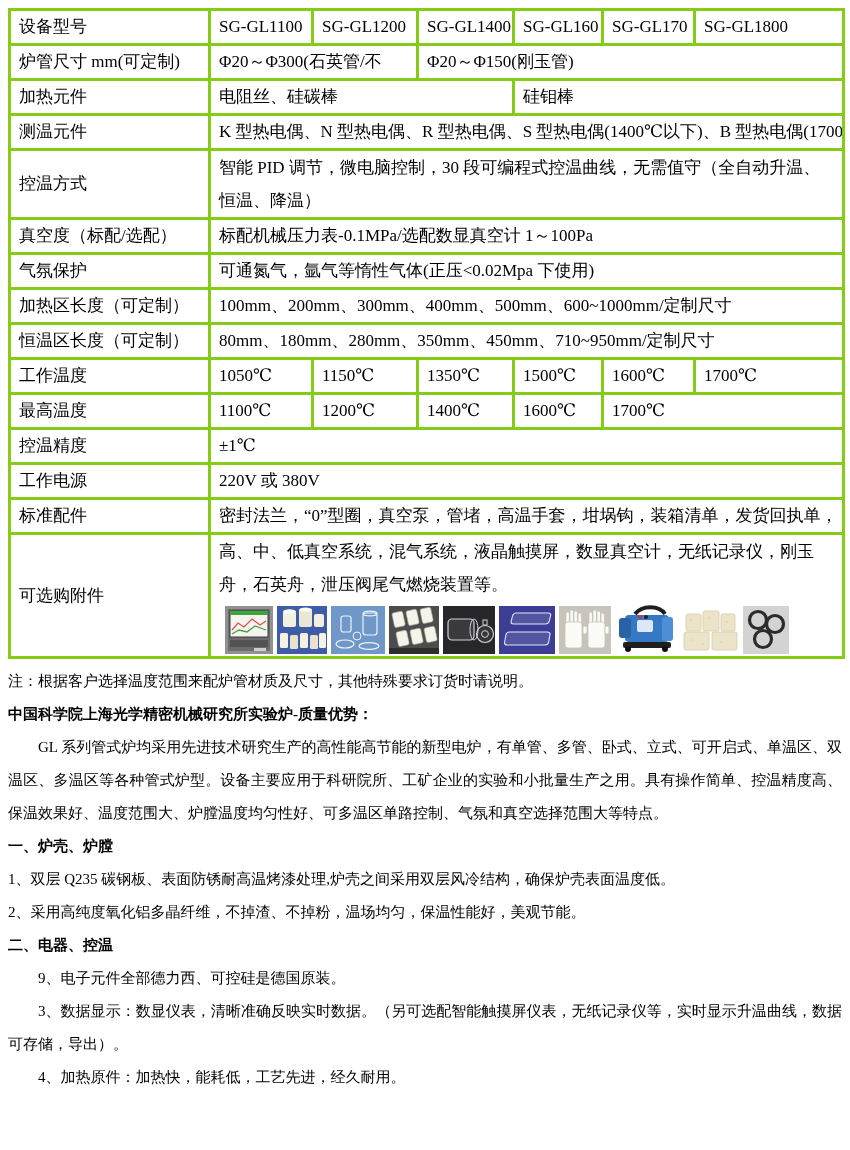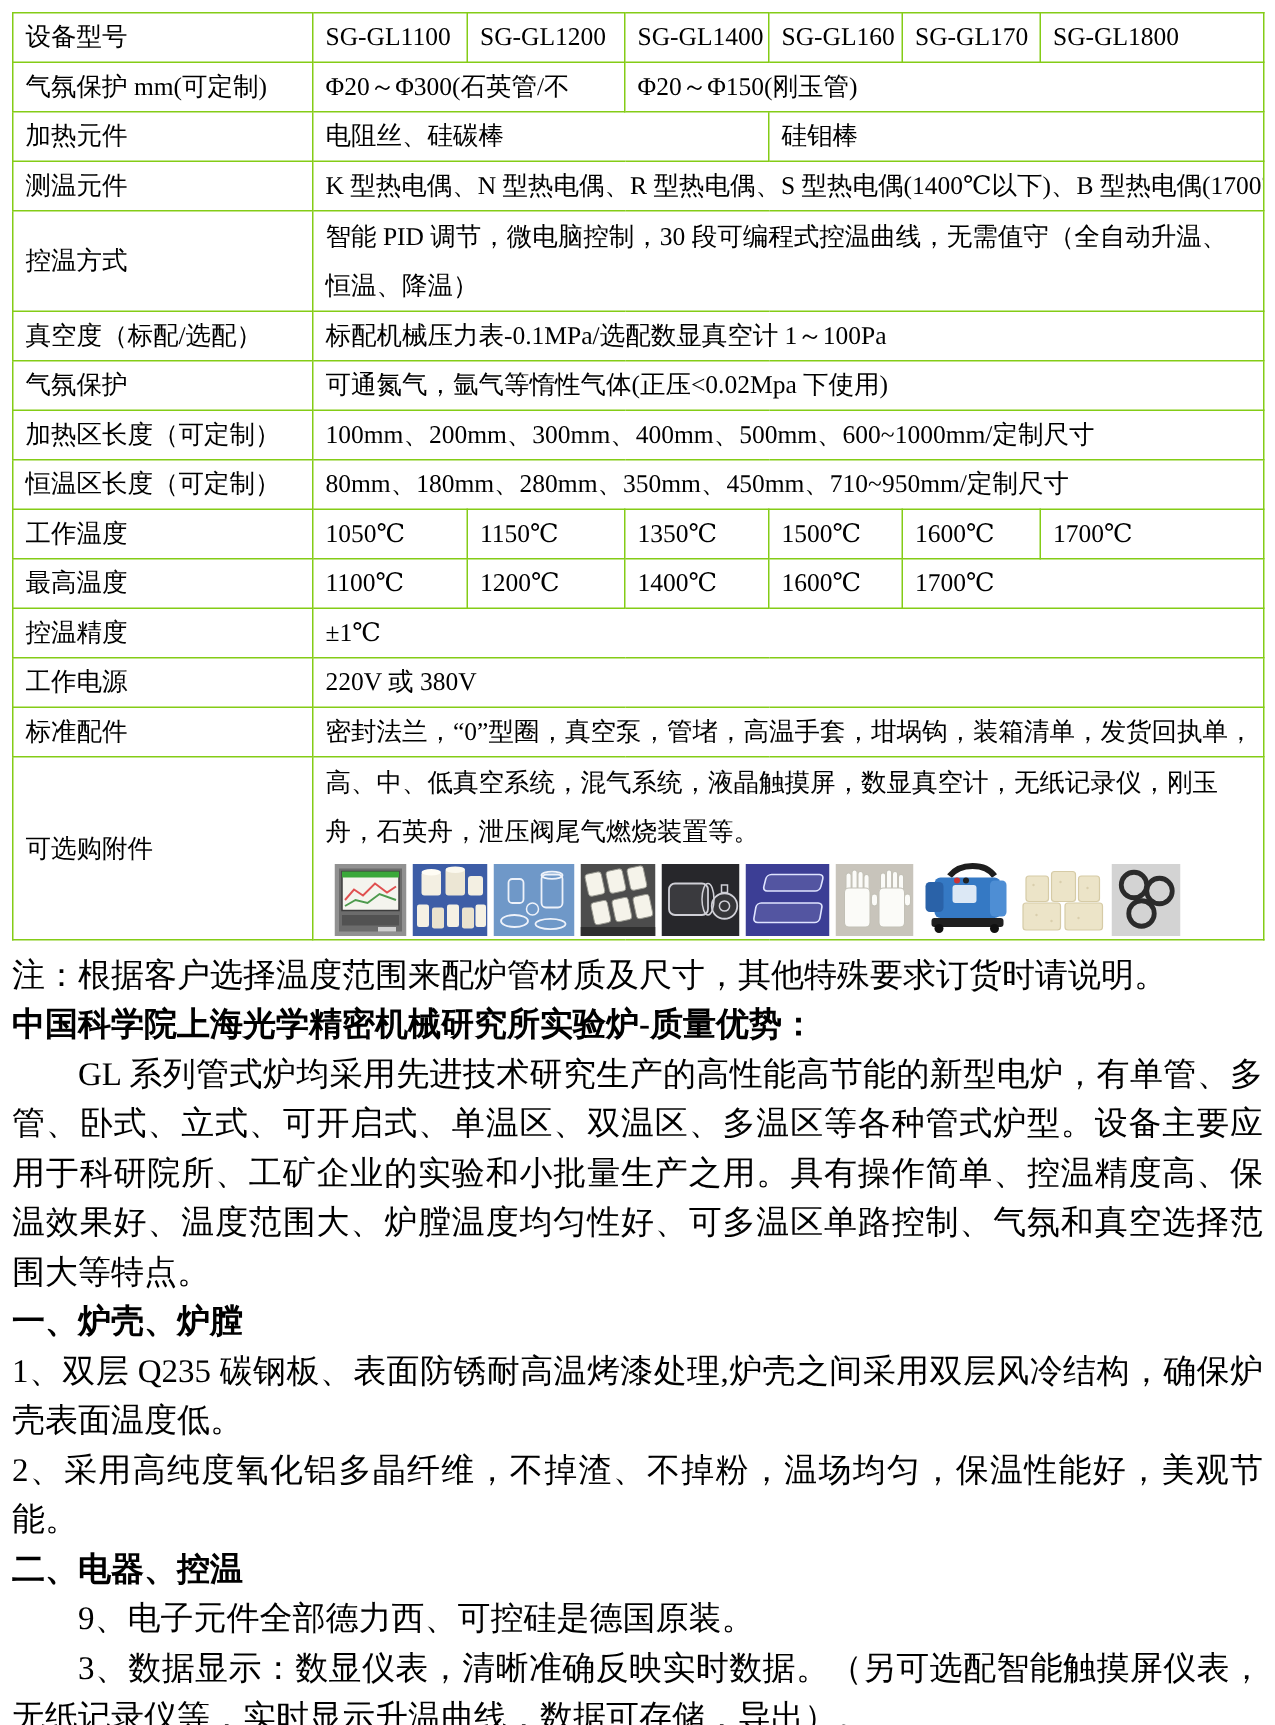--- a/index.html
+++ b/index.html
@@ -6,39 +6,39 @@
   html,body{margin:0;padding:0;background:#fff;}
   body{
     width:850px;height:1150px;
     font-family:"Liberation Serif","DejaVu Serif",serif;
     color:#000;overflow:hidden;
   }
   .page{box-sizing:border-box;width:850px;padding:8px;}
   
   table.spec{border-collapse:collapse;width:834px;table-layout:fixed;}
   table.spec td{
-    border:1px solid #84cc16;
+    border:3px solid #84cc16;
     font-size:17px;line-height:32px;
     padding:0 8px;vertical-align:middle;
     overflow:hidden;
   }
   td.lbl{padding-left:10px;}
   td.nw{white-space:nowrap;}
   tr.r-single{height:31px;}
   tr.r-tall{height:62px;}
   tr.r-acc{height:120px;}
   tr.r-tall td.val{line-height:33px;vertical-align:middle;}
   td.acc-cell{vertical-align:top;padding-top:1px;margin-left:19px;}
   .acc-text{line-height:33px;}
   .thumbs{display:flex;align-items:flex-end;gap:4px;margin:1px 0 2px 6px;}
   .thumbs svg{display:block;flex:0 0 auto;}
   
   .textblock{width:834px;margin-top:6px;}
   .textblock p{
-    margin:0;font-size:22px;line-height:33px;
+    margin:0;font-size:15px;line-height:33px;
     text-align:justify;
   }
   p.bold{font-weight:bold;}
   p.ind2{text-indent:2em;}
 </style>
 </head>
 <body>
 
 <div class="page">
 
@@ -58,21 +58,21 @@
       <td class="lbl nw">设备型号</td>
       <td class="nw">SG-GL1100</td>
       <td class="nw">SG-GL1200</td>
       <td class="nw">SG-GL1400</td>
       <td class="nw">SG-GL160</td>
       <td class="nw">SG-GL170</td>
       <td class="nw">SG-GL1800</td>
     </tr>
 
     <tr class="r-single">
-      <td class="lbl nw">气氛保护 mm(可定制)</td>
+      <td class="lbl nw">炉管尺寸 mm(可定制)</td>
       <td class="nw" colspan="2">Φ20～Φ300(石英管/不</td>
       <td class="nw" colspan="4">Φ20～Φ150(刚玉管)</td>
     </tr>
 
     <tr class="r-single">
       <td class="lbl nw">加热元件</td>
       <td class="nw" colspan="3">电阻丝、硅碳棒</td>
       <td class="nw" colspan="3">硅钼棒</td>
     </tr>
 

